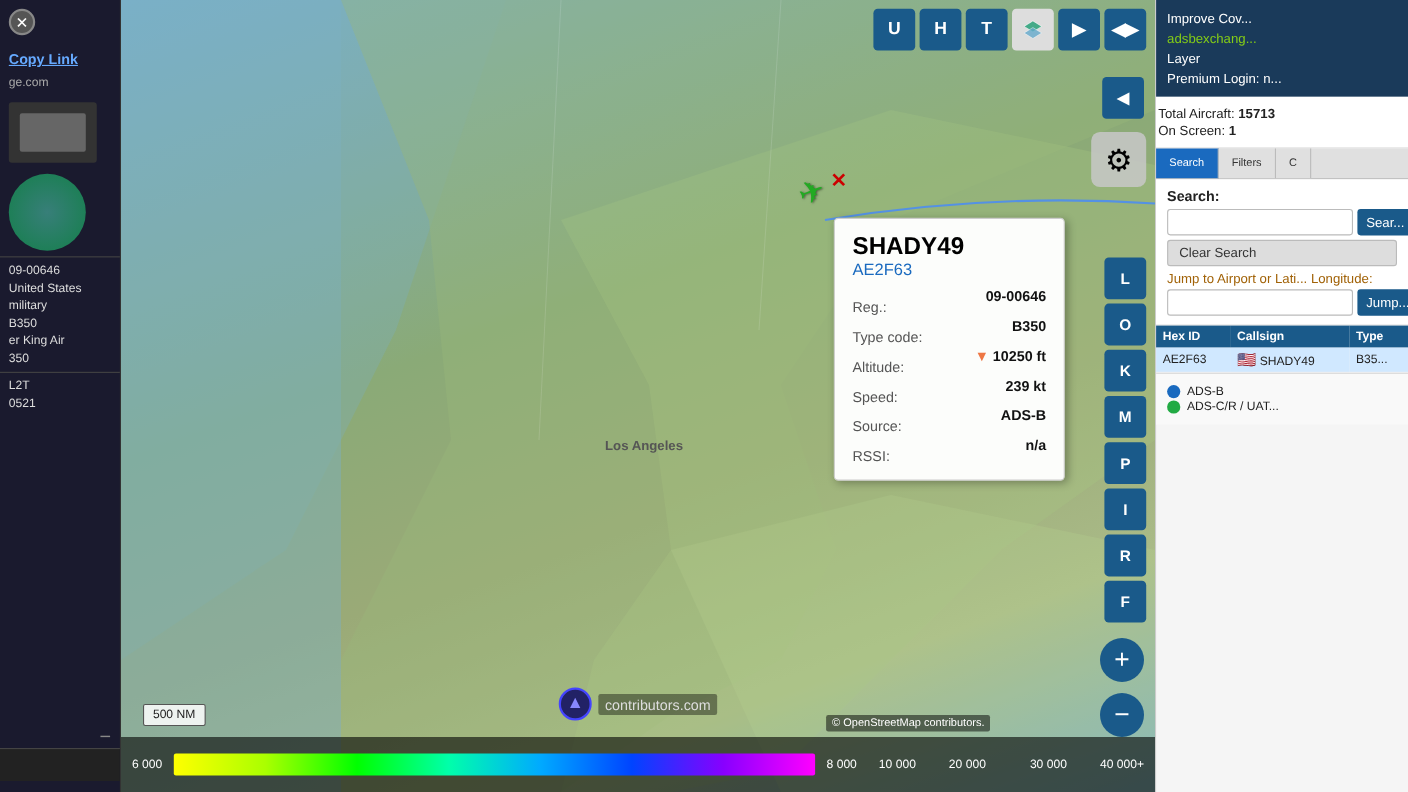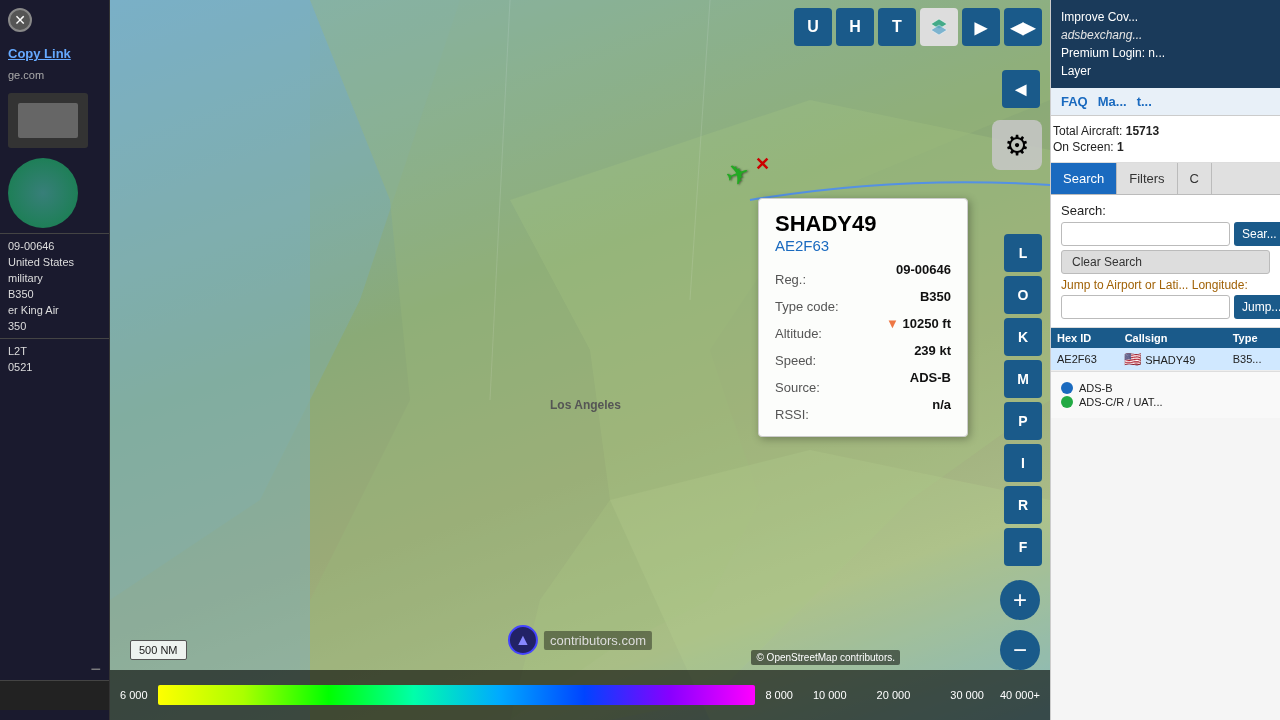--- a/index.html
+++ b/index.html
@@ -336,23 +336,22 @@
       color: #222;
     }
     .right-header {
       background: #1a3a5a;
       color: #fff;
       padding: 8px 10px;
       font-size: 12px;
       line-height: 1.5;
     }
     .right-header a {
-      color: #e5e5e5;
+      color: #84cc16;
       text-decoration: none;
-      font-style: italic;
     }
     .right-links {
       display: flex;
       gap: 10px;
       padding: 6px 10px;
       background: #e8f0f8;
       border-bottom: 1px solid #ccc;
       font-size: 13px;
     }
     .right-links a {
@@ -368,38 +367,38 @@
     }
     .stats-row { margin: 2px 0; }
     
     .tab-bar {
       display: flex;
       background: #e0e0e0;
       border-bottom: 1px solid #bbb;
     }
     .tab {
       padding: 8px 12px;
-      font-size: 13px;
+      font-size: 10px;
       cursor: pointer;
       border-right: 1px solid #bbb;
       background: #e0e0e0;
       color: #333;
     }
     .tab.active {
       background: #1a6abf;
       color: #fff;
     }
     
     .search-section {
       padding: 8px 10px;
       background: #fff;
       border-bottom: 1px solid #ddd;
     }
     .search-label {
-      font-weight: normal;
+      font-weight: bold;
       font-size: 13px;
       margin-bottom: 4px;
     }
     .search-row {
       display: flex;
       gap: 4px;
       margin-bottom: 4px;
     }
     .search-input {
       flex: 1;
@@ -655,38 +654,33 @@
     <span class="color-label">6 000</span>
     <div class="color-bar">
       <div style="display:flex;justify-content:space-between;padding:0 5px;line-height:20px;">
         <span style="color:rgba(0,0,0,0);font-size:10px;">8 000</span>
         <span style="color:rgba(0,0,0,0);font-size:10px;">10 000</span>
       </div>
     </div>
     <span class="color-label" style="margin-right:20px;">8 000</span>
     <span class="color-label" style="margin-right:30px;">10 000</span>
     <span class="color-label" style="margin-right:40px;">20 000</span>
-    <span class="color-label" style="margin-right:16px;">30 000</span>
+    <span class="color-label" style="margin-right:30px;">30 000</span>
     <span class="color-label">40 000+</span>
   </div>
 </div>
 
 <div id="right-panel">
   <div class="right-header">
     <div>Improve Cov...</div>
     <a href="#">adsbexchang...</a>
+    <div>Layer</div>
     <div>Premium Login: n...</div>
-    <div>Layer</div>
-  </div>
-
-  <div class="right-links">
-    <a href="#">FAQ</a>
-    <a href="#">Ma...</a>
-    <a href="#">t...</a>
-  </div>
+  </div>
+
 
   <div class="right-stats">
     <div class="stats-row">
       <span>Total Aircraft:</span>
       <strong>15713</strong>
     </div>
     <div class="stats-row">
       <span>On Screen:</span>
       <strong>1</strong>
     </div>

